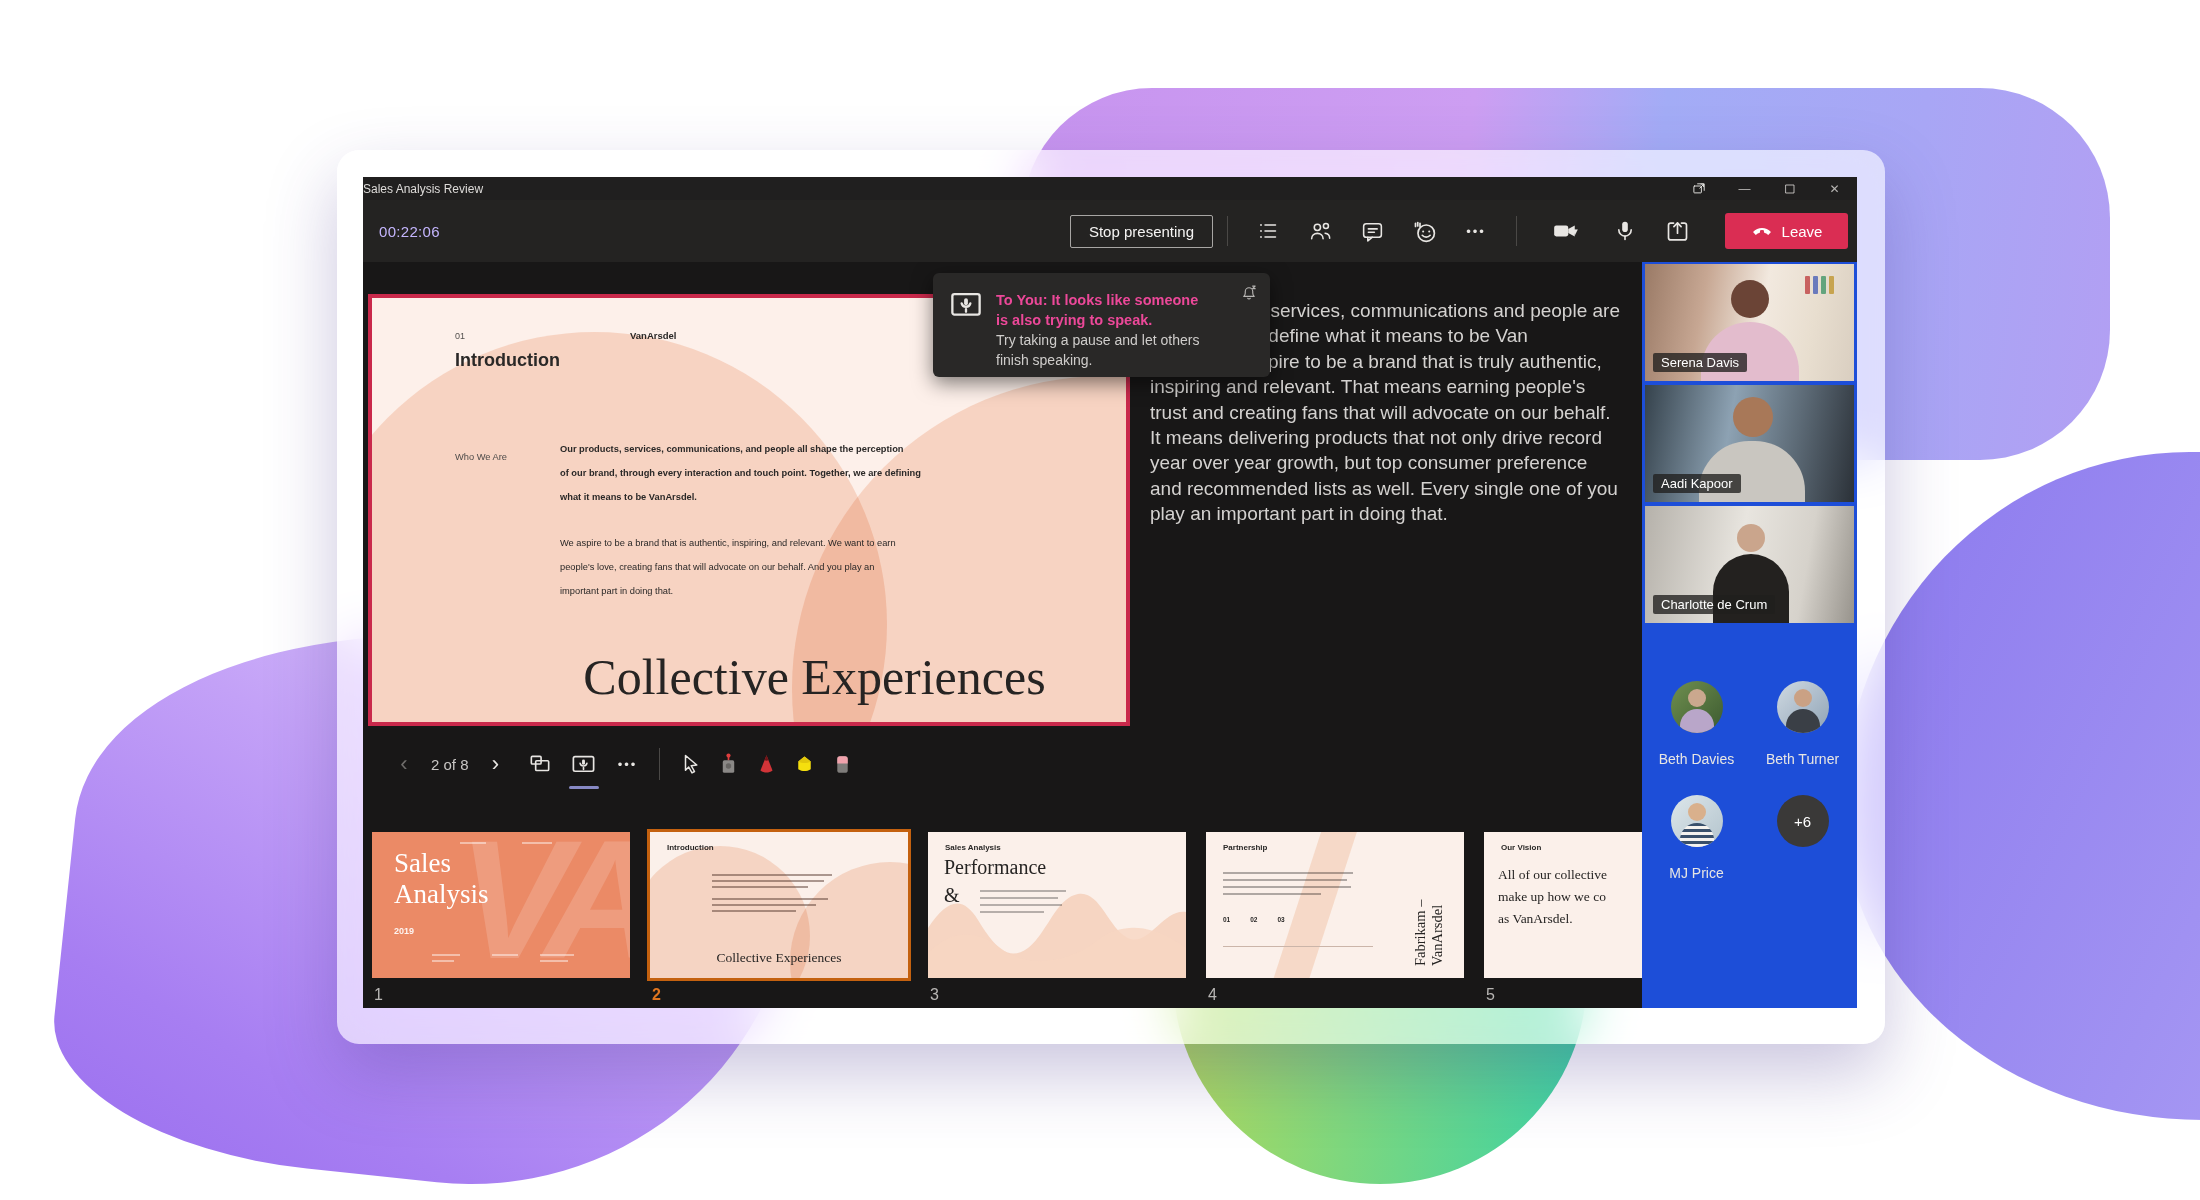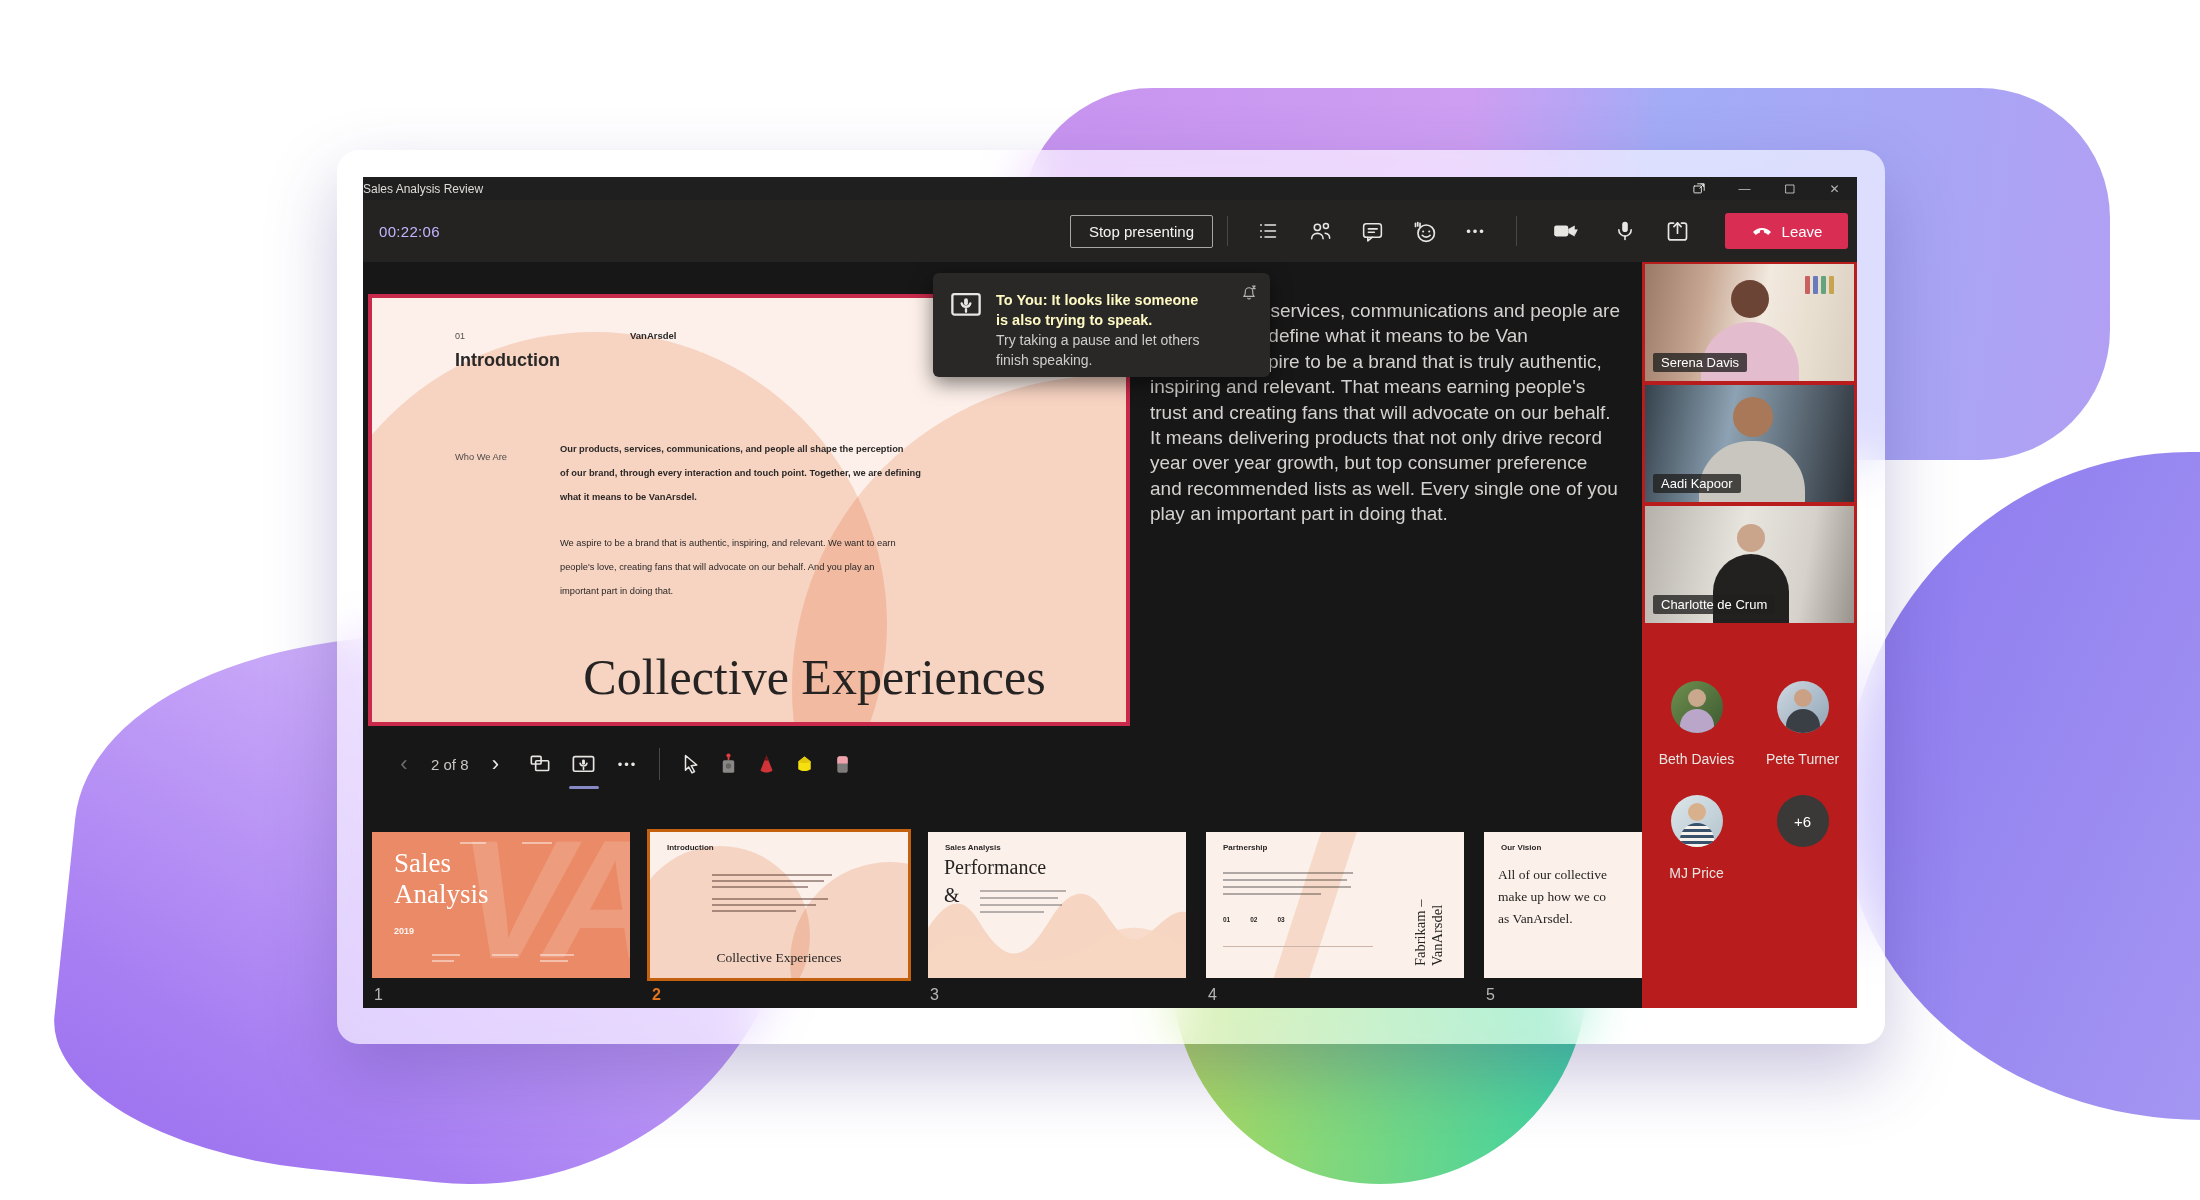--- a/index.html
+++ b/index.html
@@ -50,21 +50,21 @@
   svg.stroke { stroke:#e8e6e3; fill:none; stroke-width:1.5; stroke-linecap:round;
     stroke-linejoin:round; }
   .caret { color:#e8e6e3; font-size:11px; margin-left:-6px; }
   .leave-btn { width:123px; height:36px; border:none; border-radius:3px;
     background:#da2d53; color:#fff; font-size:15px; display:flex; gap:9px;
     align-items:center; justify-content:center; margin-left:22px; font-family:inherit; }
 
   
   .content { flex:1; display:flex; min-height:0; }
   .stage { position:relative; flex:1; background:#181717; overflow:hidden; }
-  .rail { flex:0 0 215px; background:#b91c1c; position:relative; padding-top:2px; }
+  .rail { flex:0 0 215px; background:#1d4ed8; position:relative; padding-top:2px; }
 
   
   .slide { left:5px; top:32px; width:762px; height:432px; border:4px solid #c9294b;
     background:#fdf0ea; overflow:hidden; }
   .slide-inner { position:relative; width:100%; height:100%; overflow:hidden;
     color:#2a2827; }
   .circle { position:absolute; border-radius:50%;
     background:rgba(243,198,172,0.52); mix-blend-mode:multiply; }
   .circleA { left:-70px; top:34px; width:585px; height:585px; }
   .circleB { left:420px; top:78px; width:625px; height:625px; }
@@ -81,21 +81,21 @@
   
   .transcript { left:787px; top:36px; width:505px; font-size:19px; line-height:25.4px;
     color:#d4d2d0; }
   .transcript div { white-space:nowrap; }
 
   
   .toast { left:570px; top:11px; width:337px; height:104px; background:#292827;
     border-radius:6px; box-shadow:0 6px 20px rgba(0,0,0,.5); z-index:10;
     padding:17px 14px 0 16px; display:flex; }
   .toast-text { margin-left:13px; }
-  .toast-text .b { font-size:14.5px; font-weight:bold; color:#fef9c3; line-height:20px;
+  .toast-text .b { font-size:14.5px; font-weight:bold; color:#ec4899; line-height:20px;
     white-space:nowrap; }
   .toast-text .r { font-size:14px; color:#cfcdcb; line-height:20px; white-space:nowrap; }
   .toast-bell { position:absolute; right:12px; top:11px; }
 
   
   .ctrl-bar { left:26px; top:478px; height:48px; display:flex; align-items:center; }
   .ctrl-item { display:flex; align-items:center; justify-content:center;
     width:30px; height:34px; position:relative; }
   .chev { font-size:22px; line-height:1; }
   .chev.dim { color:#6e6c6a; } .chev.lit { color:#e8e6e3; }
@@ -536,21 +536,21 @@
             </div>
             <div class="av-name">Beth Davies</div>
           </div>
           <div class="av-item">
             <div class="av-circle" style="background:linear-gradient(135deg,#cfd9e2,#8fa3b5)">
               <div class="person" style="--skin:#caa184;--shirt:#3a3f46;left:0;top:0;width:100%;height:100%">
                 <div class="p-head" style="left:17px;top:8px;width:18px;height:18px"></div>
                 <div class="p-body" style="left:9px;top:28px;width:34px;height:24px"></div>
               </div>
             </div>
-            <div class="av-name">Pete Turner</div>
+            <div class="av-name">Beth Turner</div>
           </div>
         </div>
         <div class="av-row">
           <div class="av-item">
             <div class="av-circle" style="background:linear-gradient(135deg,#dde6ea,#b3c4cd)">
               <div class="person" style="--skin:#d9b08c;--shirt:repeating-linear-gradient(0deg,#f5f2ee 0 3px,#39506b 3px 6px);left:0;top:0;width:100%;height:100%">
                 <div class="p-head" style="left:17px;top:8px;width:18px;height:18px"></div>
                 <div class="p-body" style="left:9px;top:28px;width:34px;height:24px;background:var(--shirt)"></div>
               </div>
             </div>

